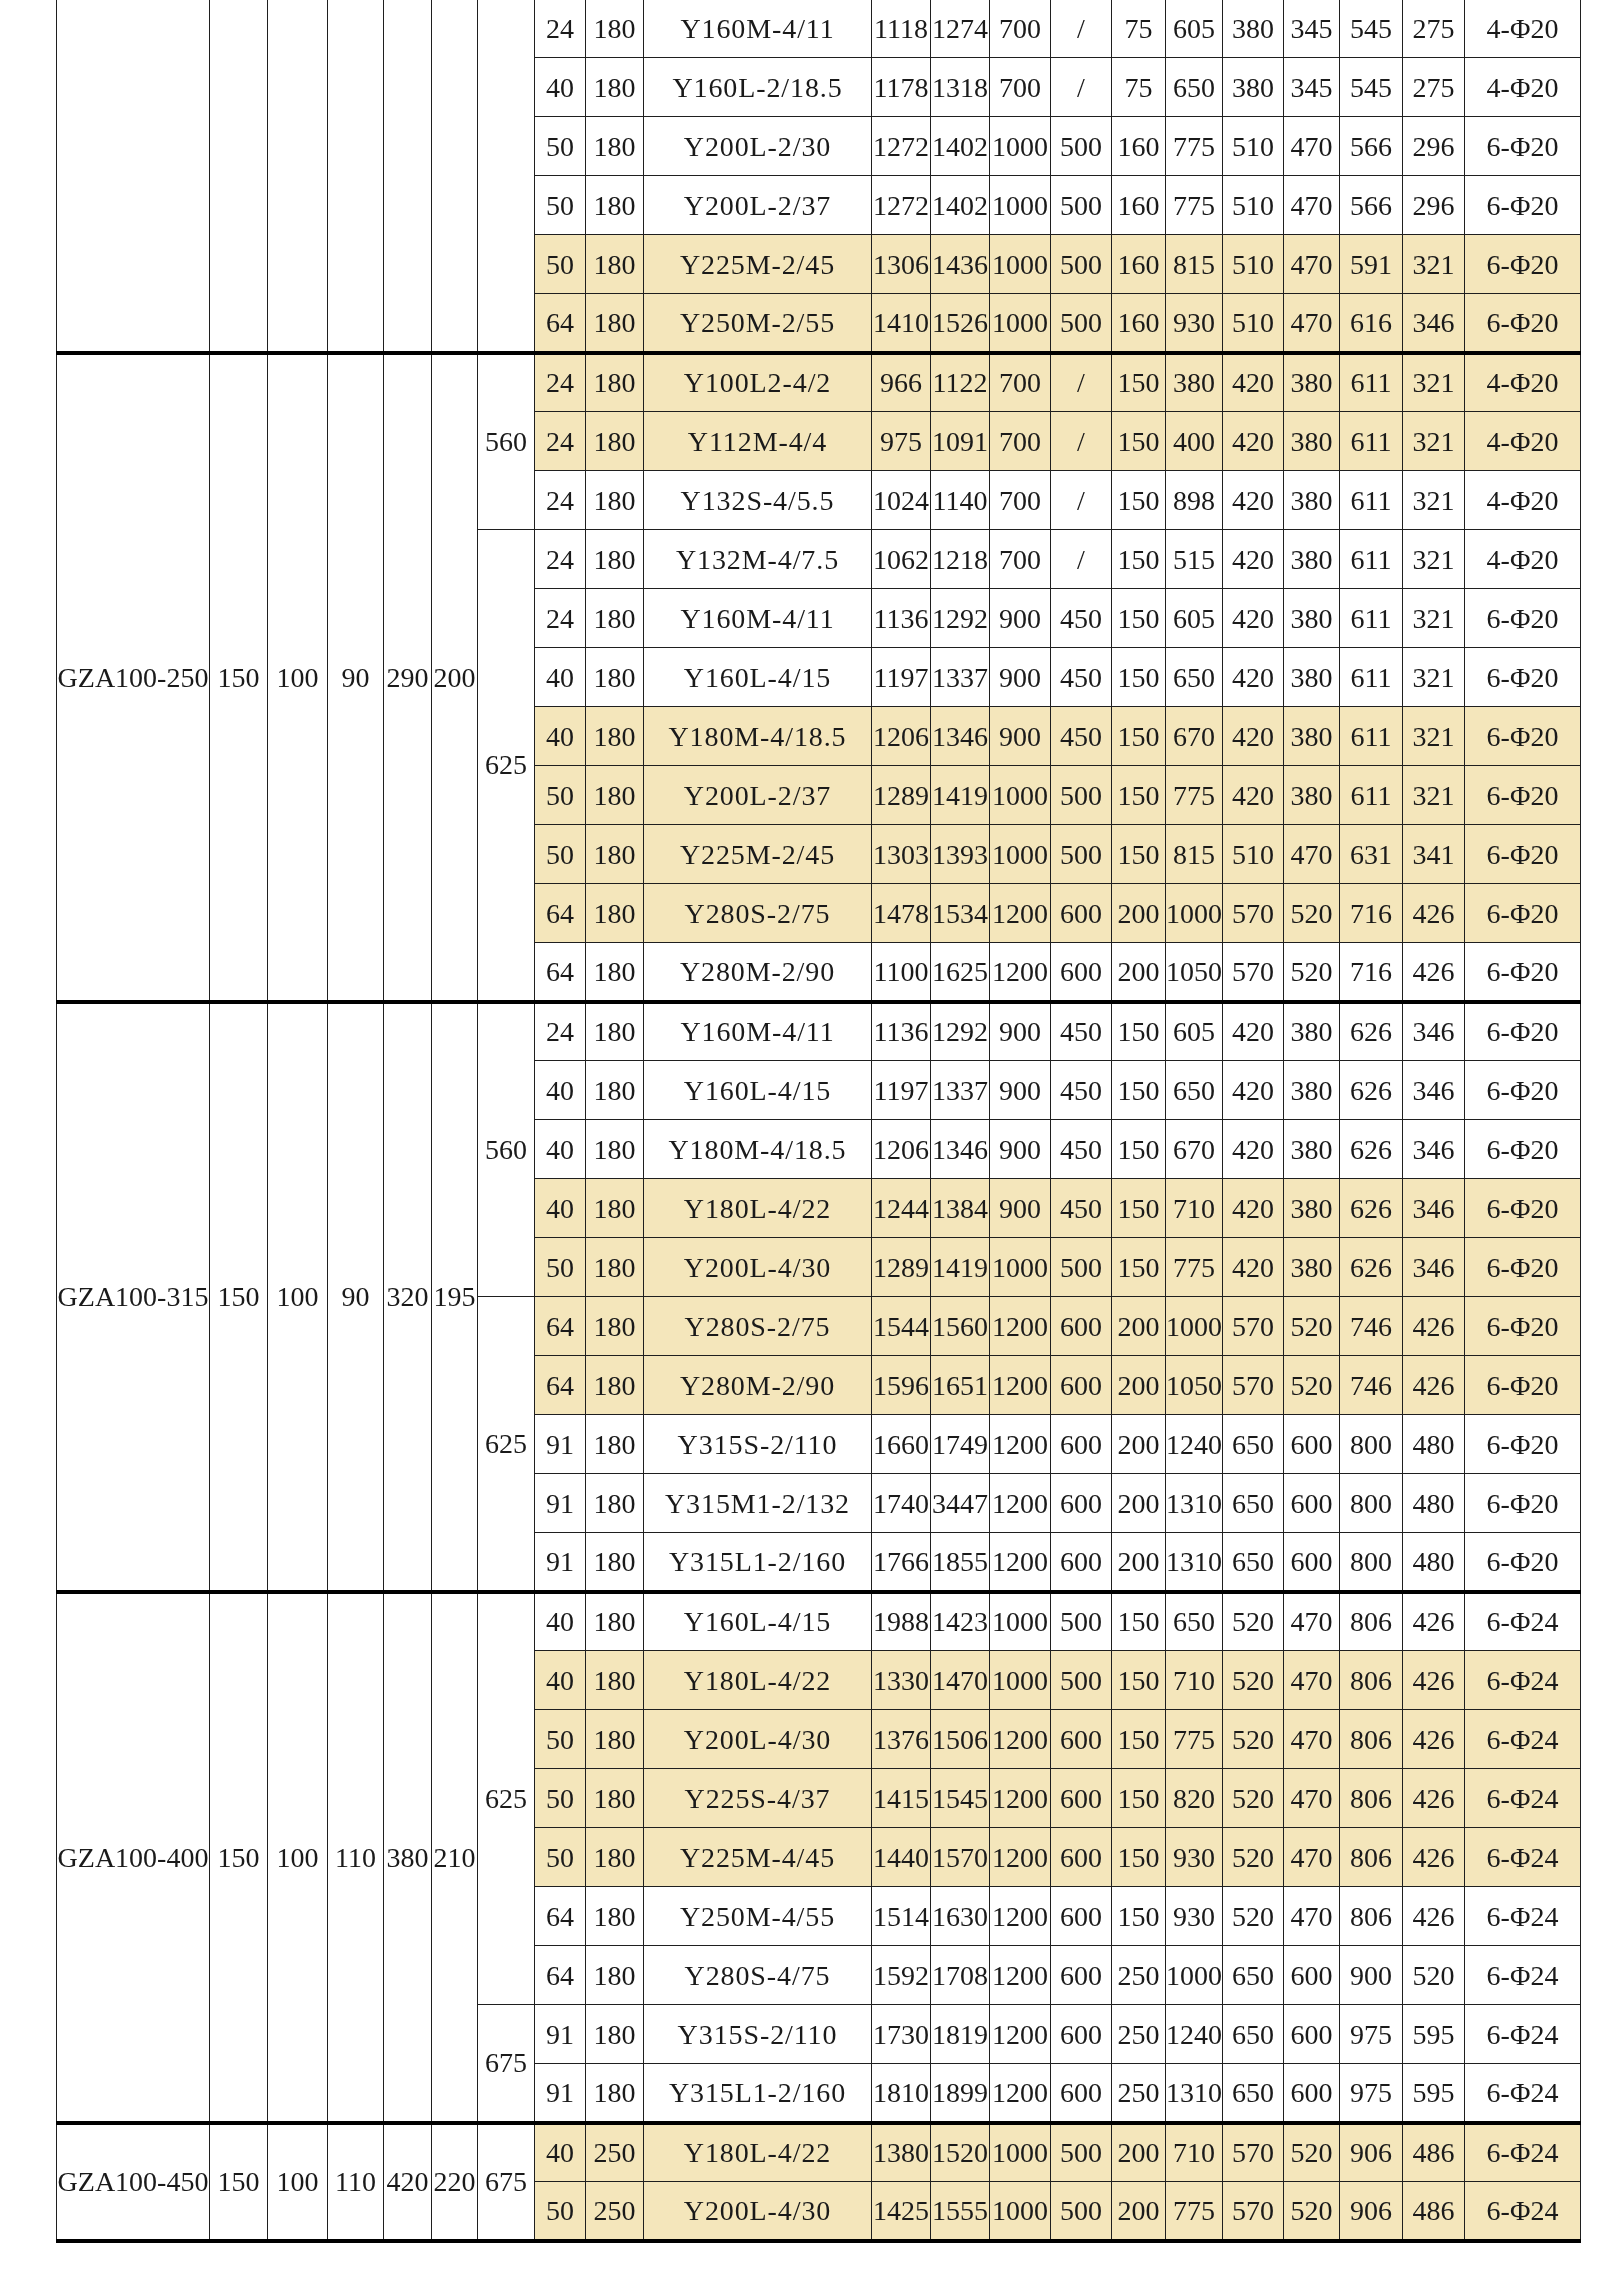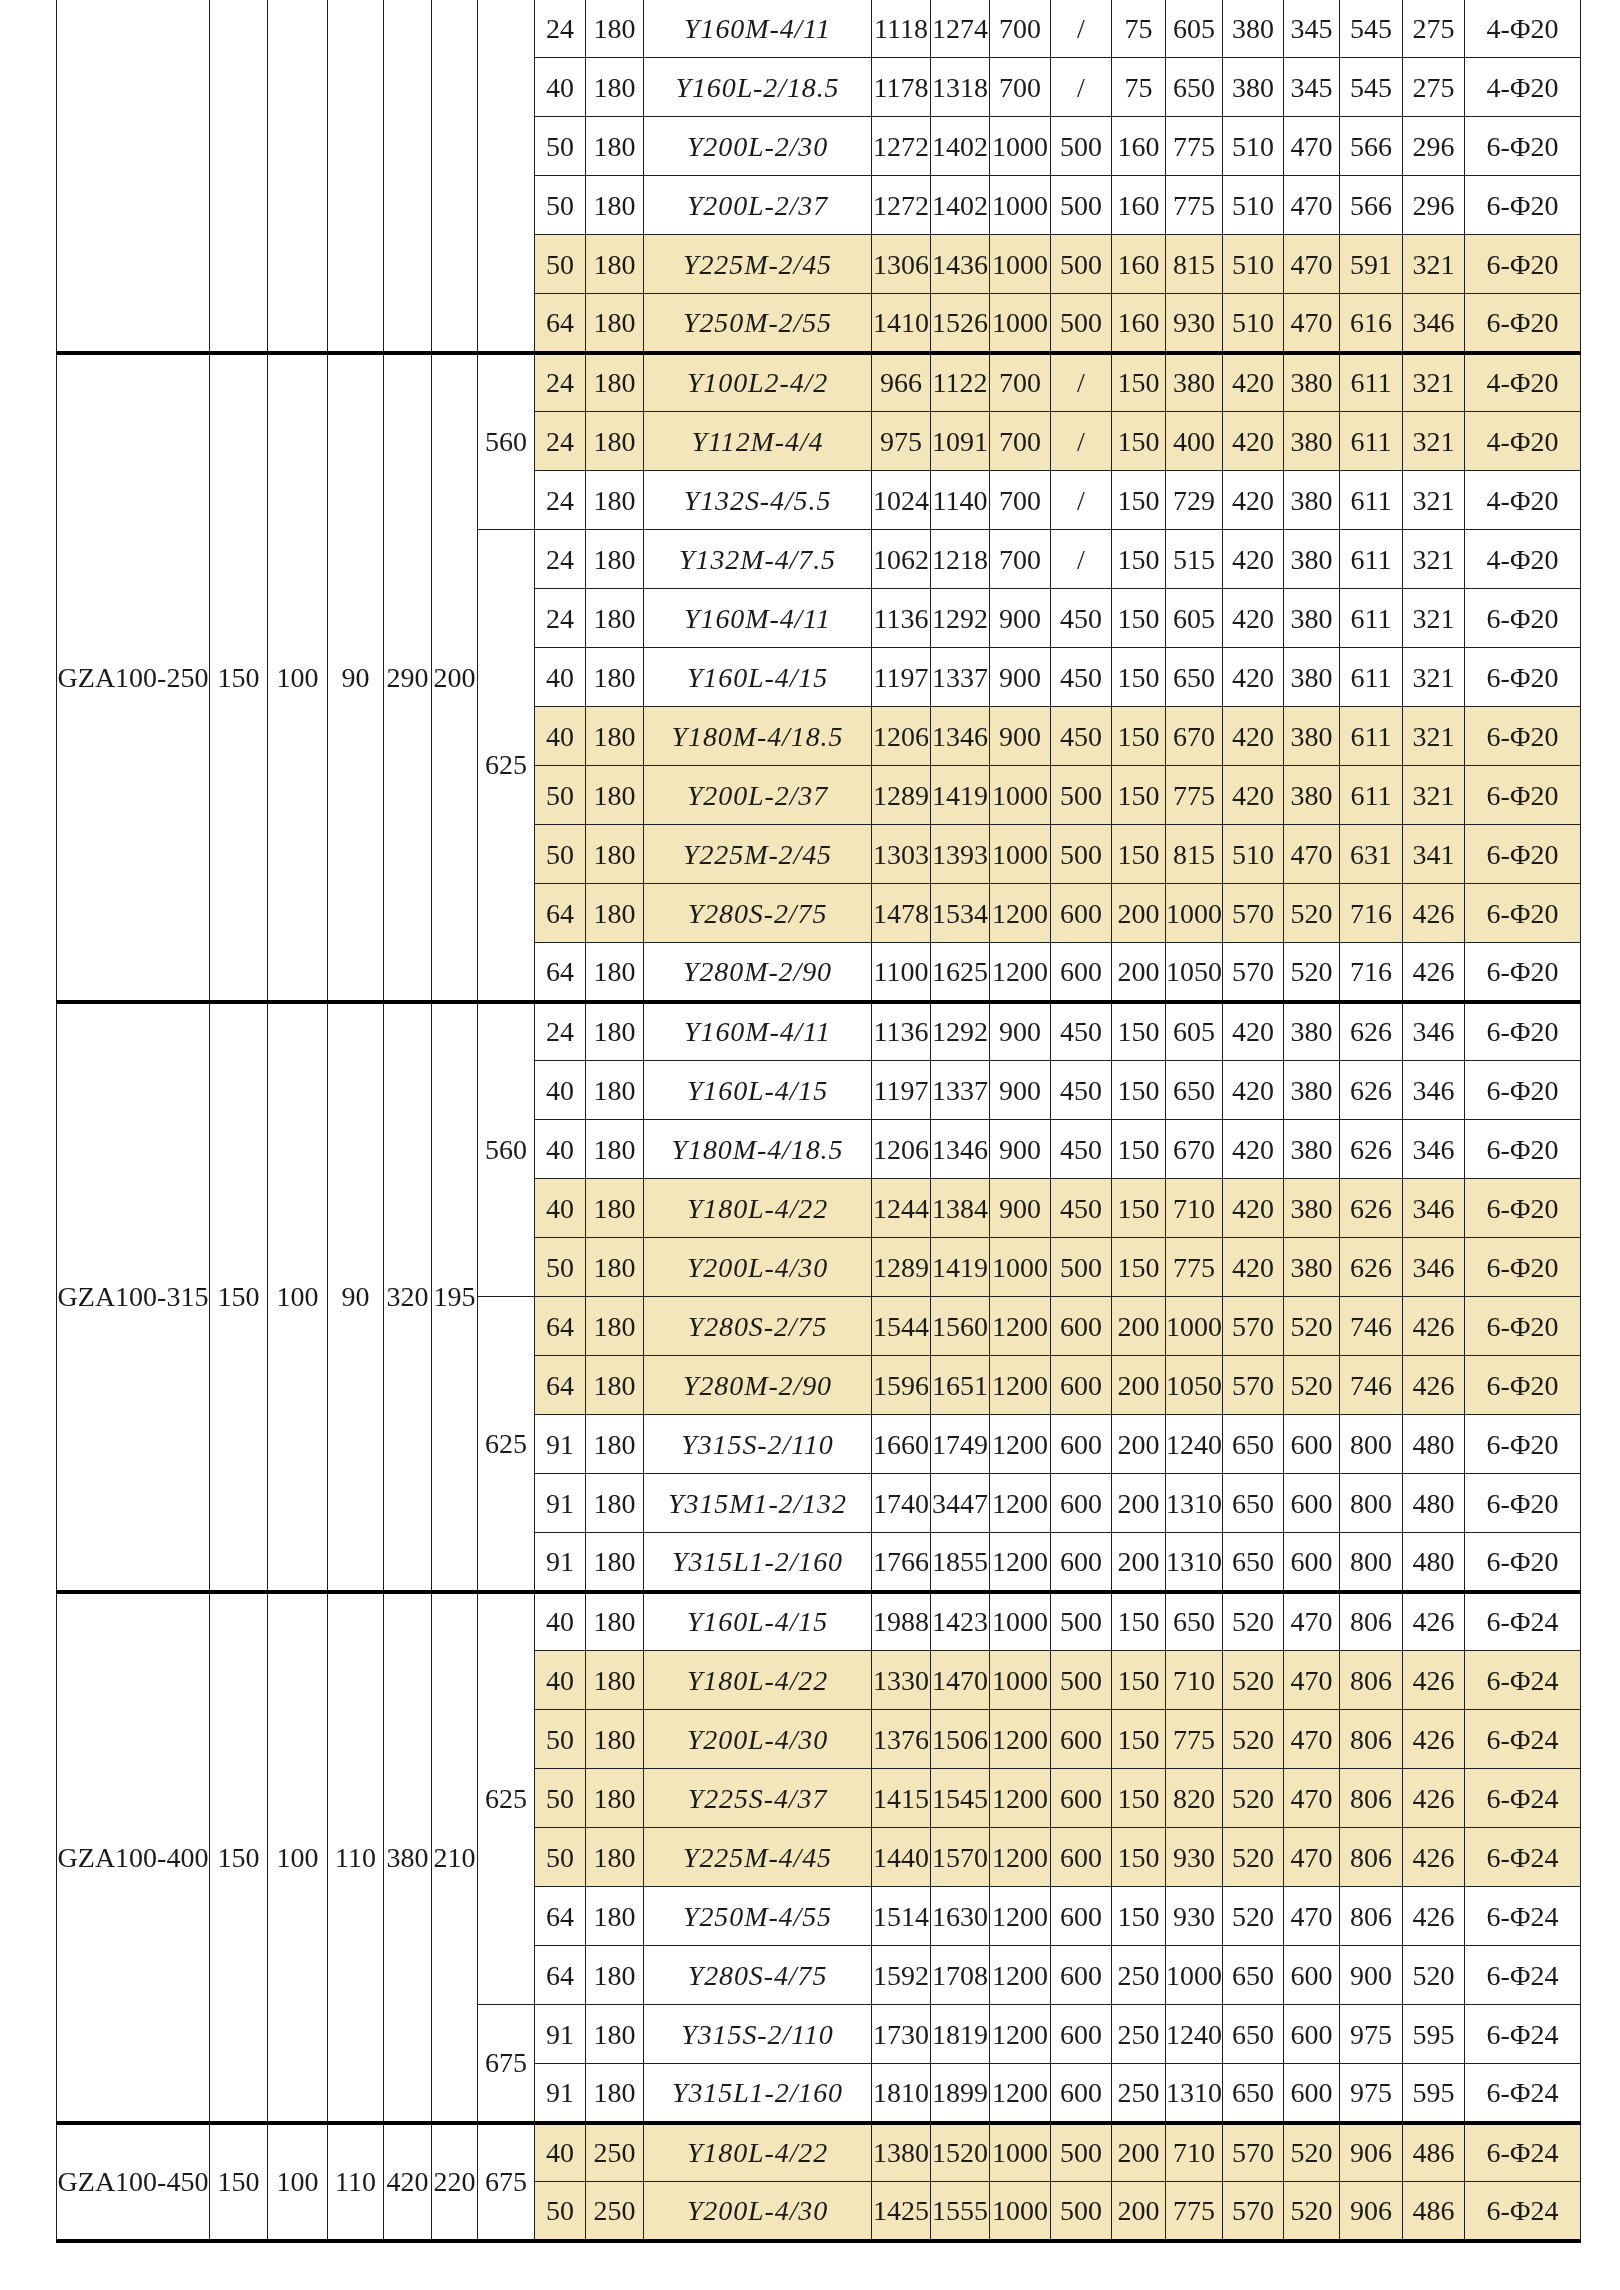--- a/index.html
+++ b/index.html
@@ -32,21 +32,21 @@
     vertical-align: middle;
     font-size: 28px;
     line-height: 1.05;
     color: #1a1a1a;
     white-space: nowrap;
     overflow: hidden;
     background: #ffffff;
   }
   table.spec td.hl { background: #F4E6BB; }
   table.spec td.sec-top { border-top: 4.5px solid #000000; }
-  table.spec td.c-motor { letter-spacing: 0.9px; font-style: italic; }
+  table.spec td.c-motor { letter-spacing: 0.9px; }
 </style>
 </head>
 <body>
 
 <div class="page">
   <table class="spec">
     <colgroup>
       <col style="width:153px">
       <col style="width:58px">
       <col style="width:60px">
@@ -214,21 +214,21 @@
         </tr>
         <tr>
           <td class="c-flow">24</td>
           <td class="c-width">180</td>
           <td class="c-motor">Y132S-4/5.5</td>
           <td class="c-val">1024</td>
           <td class="c-val">1140</td>
           <td class="c-val">700</td>
           <td class="c-val">/</td>
           <td class="c-val">150</td>
-          <td class="c-val">729</td>
+          <td class="c-val">898</td>
           <td class="c-val">420</td>
           <td class="c-val">380</td>
           <td class="c-val">611</td>
           <td class="c-val">321</td>
           <td class="c-bolt">4-Φ20</td>
         </tr>
         <tr>
           <td rowspan="8" class="c-speed">625</td>
           <td class="c-flow">24</td>
           <td class="c-width">180</td>

